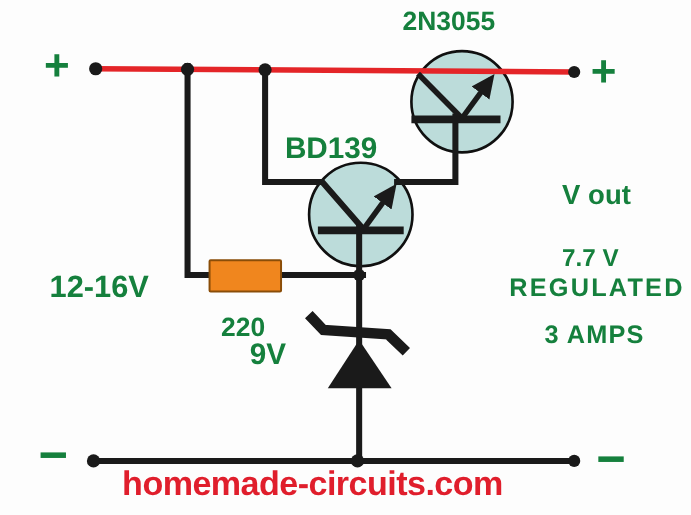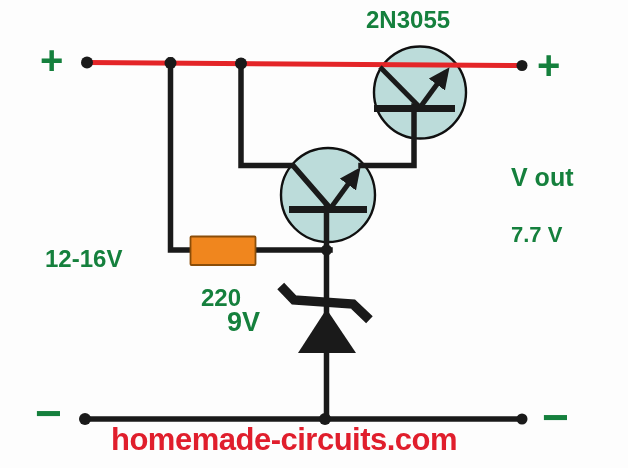--- a/index.html
+++ b/index.html
@@ -18,21 +18,21 @@
     color:#15803d;
     white-space:nowrap;
     line-height:1;
     user-select:none;
   }
   .plus{font-size:40px;}
   .minus{font-size:46px;}
   .lbl-2n3055{left:366px;top:8px;font-size:24px;}
   .lbl-bd139{left:259px;top:122px;font-size:27px;}
   .lbl-vin{left:56px;top:214px;font-size:26px;}
-  .lbl-vin-range{left:45px;top:247px;font-size:24px;}
+  .lbl-vin-range{left:45px;top:247px;font-size:28px;}
   .lbl-220{left:201px;top:266px;font-size:24px;margin-top:20px;}
   .lbl-9v{left:227px;top:309px;font-size:27px;}
   .lbl-zener{left:226px;top:355px;font-size:29px;}
   .lbl-vout{left:511px;top:165px;font-size:25px;}
   .lbl-77v{left:511px;top:224px;font-size:22px;}
   .lbl-regulated{left:463px;top:250px;font-size:23px;letter-spacing:2px;}
   .lbl-3amps{left:495px;top:293px;font-size:23px;letter-spacing:1px;}
   .plus-left{left:40px;top:40px;}
   .plus-right{left:537px;top:45px;}
   .minus-left{left:35px;top:390px;}
@@ -98,23 +98,26 @@
     <circle cx="325" cy="419" r="6" class="dot"></circle>
     <circle cx="522" cy="419" r="5.5" class="dot"></circle>
   </svg>
 
   <div class="lbl plus plus-left">+</div>
   <div class="lbl plus plus-right">+</div>
   <div class="lbl minus minus-left">−</div>
   <div class="lbl minus minus-right">−</div>
 
   <div class="lbl lbl-2n3055">2N3055</div>
+  <div class="lbl lbl-bd139">BD139</div>
 
   <div class="lbl lbl-vin-range">12-16V</div>
 
   <div class="lbl lbl-220">220</div>
   <div class="lbl lbl-9v">9V</div>
 
   <div class="lbl lbl-vout">V out</div>
   <div class="lbl lbl-77v">7.7 V</div>
+  <div class="lbl lbl-regulated">REGULATED</div>
+  <div class="lbl lbl-3amps">3 AMPS</div>
 
   <div class="lbl watermark">homemade-circuits.com</div>
 </div>
 
 </body></html>

